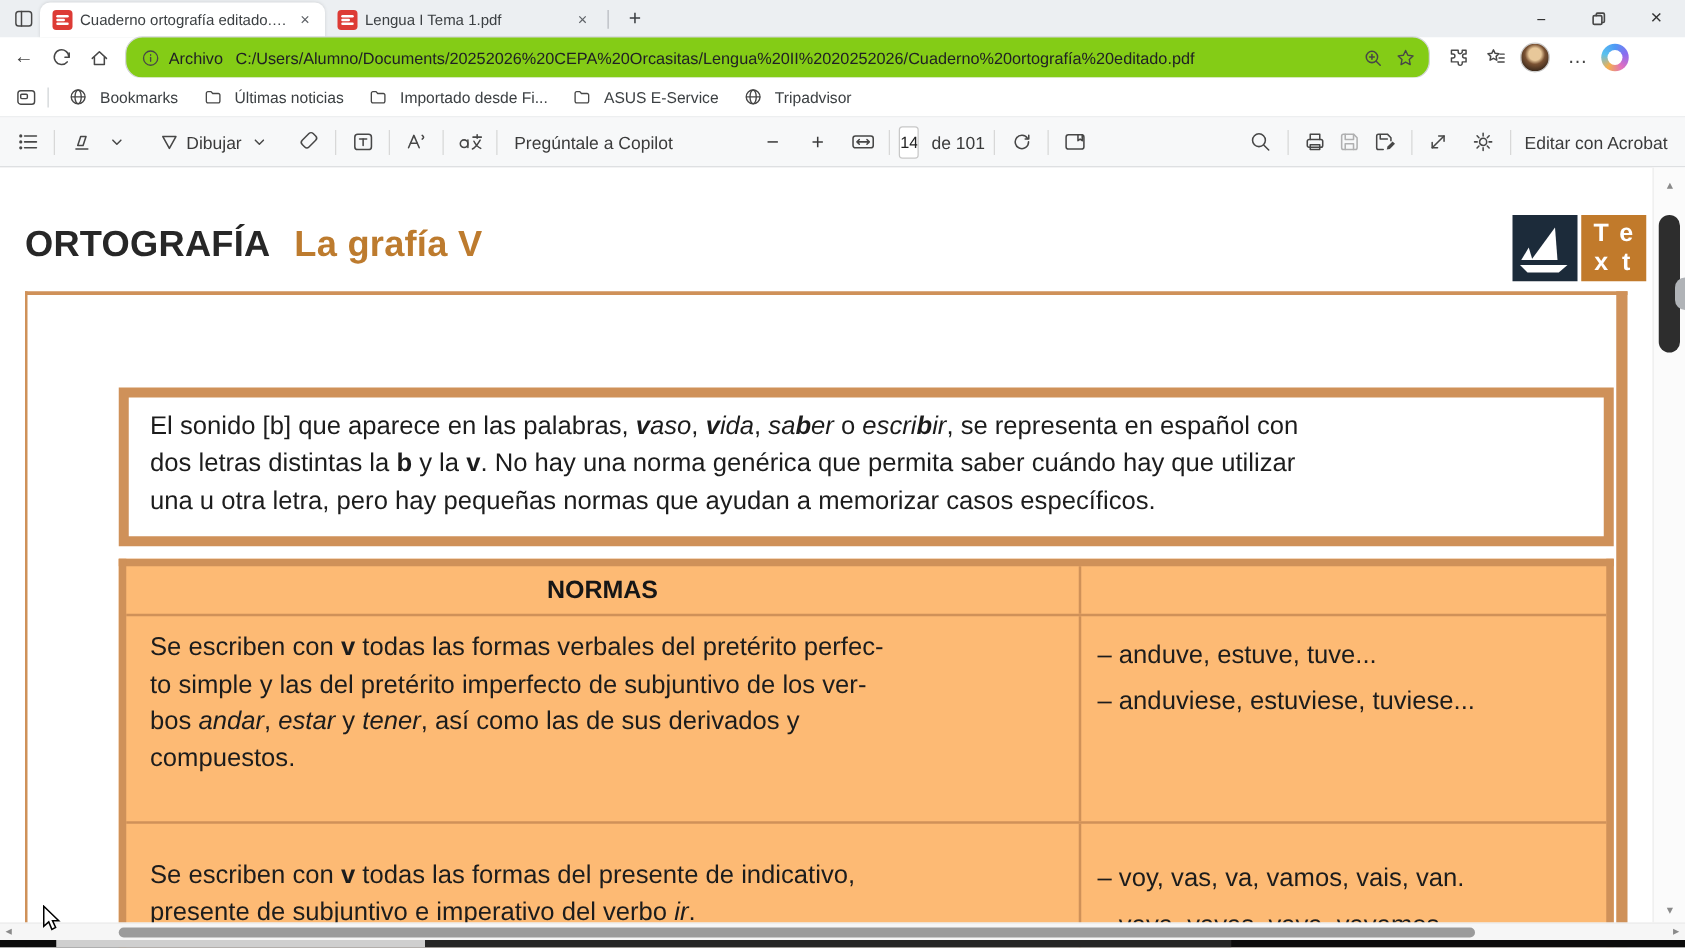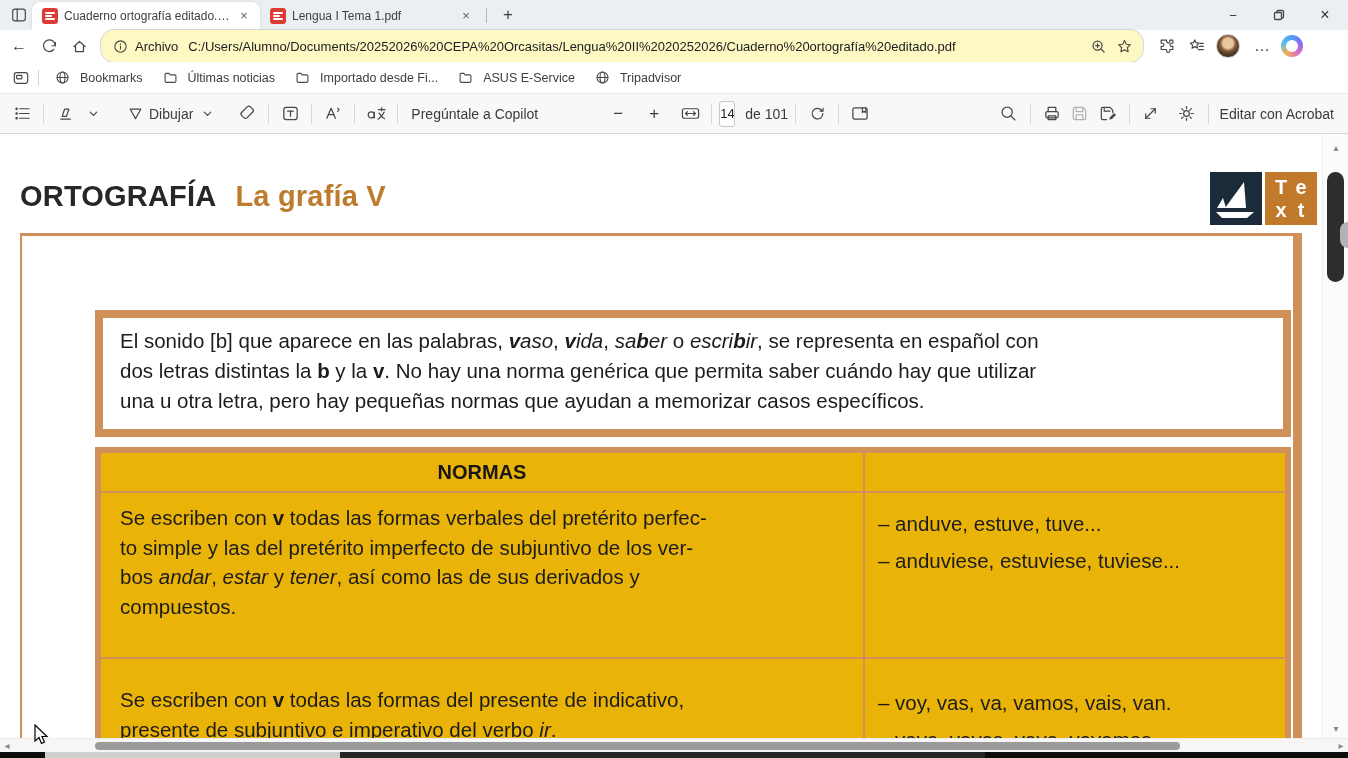--- a/index.html
+++ b/index.html
@@ -25,21 +25,21 @@
   .favicon i:nth-child(1){top:4px}.favicon i:nth-child(2){top:7px;right:6px}.favicon i:nth-child(3){top:10px}
   .tab-close{width:16px;height:16px;line-height:15px;text-align:center;border-radius:50%;font-size:13px;color:#5f6368;flex:none;}
   .tab-divider{width:1px;height:15px;background:#b6bac0;margin:0 4px;}
   .new-tab{width:26px;height:26px;margin:2px 0 0 4px;text-align:center;line-height:24px;font-size:17px;color:#3c4043;}
   #wincontrols{margin-left:auto;display:flex;height:30px;}
   .winbtn{width:46px;height:30px;display:flex;align-items:center;justify-content:center;font-size:13px;color:#333;}
 
   
   #navbar{position:absolute;left:0;top:30px;width:1348px;height:32px;background:#fff;display:flex;align-items:center;}
   .navbtn{width:30px;height:28px;display:flex;align-items:center;justify-content:center;border-radius:5px;color:#454545;font-size:16px;flex:none;}
-  #addresspill{height:34px;flex:none;width:1044px;margin-left:6px;border:1px solid #d4d6d9;border-radius:14px;display:flex;align-items:center;padding:0 6px 0 12px;background:#fef9c3;}
+  #addresspill{height:34px;flex:none;width:1044px;margin-left:6px;border:1px solid #d4d6d9;border-radius:14px;display:flex;align-items:center;padding:0 6px 0 12px;background:#84cc16;}
   #addresspill .scheme{font-size:13px;color:#202124;margin:0 10px 0 7px;}
   #addresspill .url{font-size:13px;color:#202124;white-space:nowrap;overflow:hidden;flex:1;}
   .pill-icon{width:26px;height:22px;display:flex;align-items:center;justify-content:center;flex:none;}
   .navbar-right{display:flex;align-items:center;margin-left:8px;}
   .avatar{width:24px;height:24px;border-radius:50%;background:radial-gradient(circle at 50% 38%, #e8c89a 0 28%, #7a5233 46%, #3c2a1c 78%, #2a1d13 100%);border:1px solid #ccc;}
   .more{font-size:16px;color:#454545;letter-spacing:1px;padding:0 10px;}
   .copilot{width:22px;height:22px;border-radius:50%;background:conic-gradient(#4e9af5,#8a6cf0,#e06fc0,#f3b04e,#59c2ef,#4e9af5);position:relative;}
   .copilot::after{content:"";position:absolute;inset:5px;border-radius:50%;background:#fff;}
 
   
@@ -65,21 +65,21 @@
   .logo-nav{background:var(--logo-navy);}
   .logo-org{background:var(--logo-orange);display:grid;grid-template-columns:1fr 1fr;align-items:center;justify-items:center;padding:4px 6px;}
   .logo-org span{color:#fff;font-weight:bold;font-size:20px;line-height:20px;}
   .frame-top{position:absolute;left:20px;top:99px;width:1282px;height:3px;background:var(--tan);}
   .frame-left{position:absolute;left:20px;top:99px;width:2px;height:525px;background:var(--tan);}
   .frame-right{position:absolute;left:1293px;top:99px;width:9px;height:525px;background:var(--tan);}
 
   #intro-box{position:absolute;left:95px;top:176px;width:1196px;height:127px;border:8px solid var(--tan);background:#fff;
     padding:8px 14px 0 17px;font-size:20.5px;line-height:30px;color:var(--ink);white-space:nowrap;overflow:hidden;}
 
-  #doc-table{position:absolute;left:95px;top:313px;width:1196px;height:311px;border:6px solid var(--tan);border-bottom:none;background:#eab308;}
+  #doc-table{position:absolute;left:95px;top:313px;width:1196px;height:311px;border:6px solid var(--tan);border-bottom:none;background:#fdba74;}
   .thead{display:flex;height:40px;border-bottom:2px solid var(--tan);}
   .th{display:flex;align-items:center;justify-content:center;font-weight:bold;font-size:20px;color:#161616;}
   .th1{width:764px;border-right:2px solid var(--tan);}
   .th2{flex:1;}
   .trow{display:flex;}
   .trow1{height:166px;border-bottom:2px solid var(--tan);}
   .trow2{height:160px;}
   .cell-norm{width:764px;border-right:2px solid var(--tan);padding:10px 10px 0 19px;font-size:20.5px;line-height:29.5px;color:var(--ink);}
   .trow2 .cell-norm{padding-top:26px;}
   .cell-ex{flex:1;padding:12px 6px 0 13px;font-size:20.5px;line-height:37px;color:var(--ink);}

